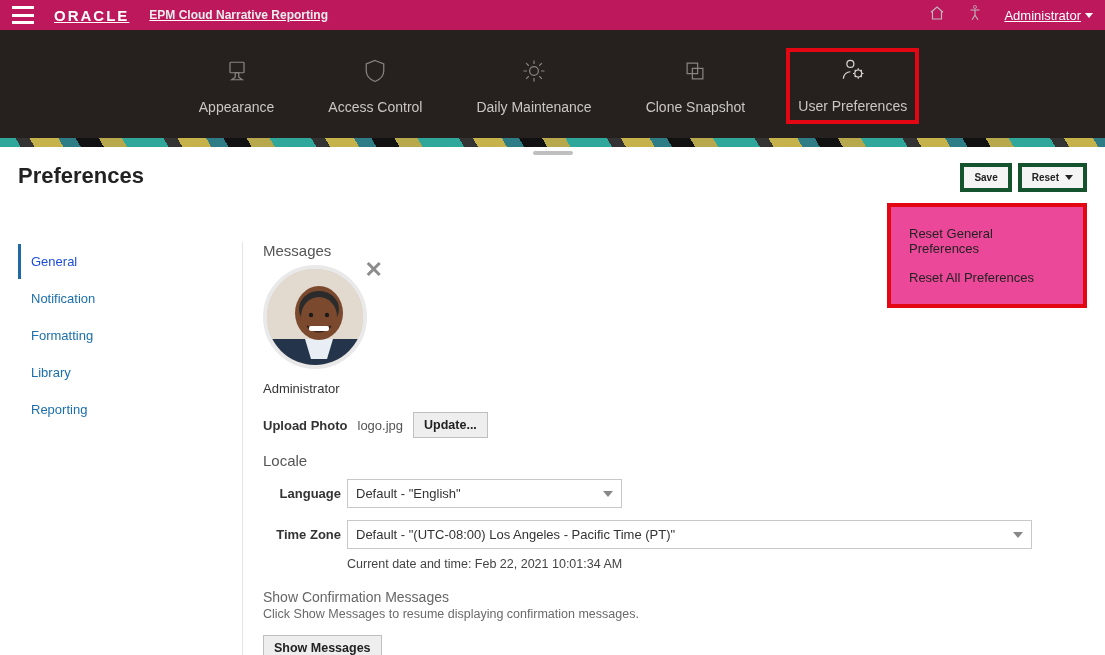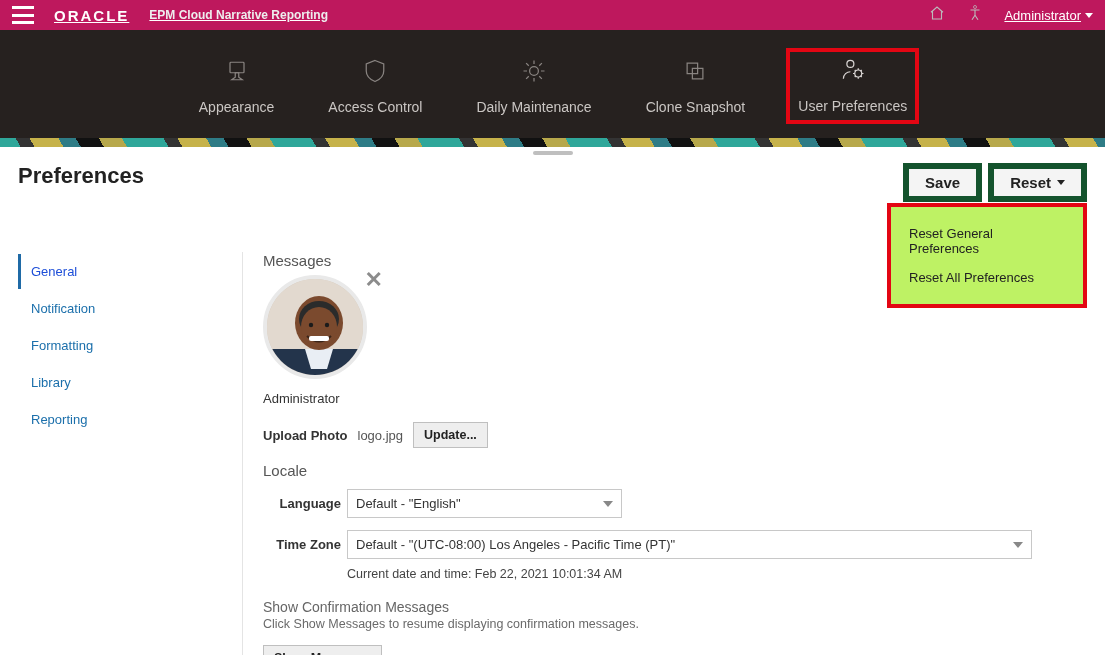--- a/index.html
+++ b/index.html
@@ -21,24 +21,24 @@
   .nav-item.highlight svg { stroke:#d9d5d3; }
   .nav-item-label { white-space:nowrap; }
   .decoband { height:9px; background:
      repeating-linear-gradient(60deg,#2fa79a 0 18px,#333 18px 30px,#c6b24a 30px 55px,#2e7c86 55px 70px,#111 70px 90px,#b7a84b 90px 110px,#2fa79a 110px 128px);
   }
   .grabber { width:40px; height:4px; background:#bfbfbf; border-radius:2px; margin:4px auto 0; }
   .page { padding:8px 18px 40px; position:relative; }
   .page-head { display:flex; align-items:flex-start; }
   .page-title { font-size:22px; font-weight:600; color:#222; }
   .actions { margin-left:auto; display:flex; gap:6px; }
-  .btn { background:#f4f4f4; border:6px solid #14532d; padding:5px 16px; font-size:15px; font-weight:600; color:#222; cursor:pointer; }
+  .btn { background:#f4f4f4; border:4px solid #14532d; padding:5px 10px; font-size:10px; font-weight:600; color:#222; cursor:pointer; }
   .btn-reset { display:flex; align-items:center; gap:6px;}
   .btn-reset .caret { width:0;height:0;border-left:4px solid transparent;border-right:4px solid transparent;border-top:5px solid #222; }
-  .reset-menu { position:absolute; right:18px; top:48px; border:4px solid #e30613; background:#bef264; padding:12px 18px; width:200px; }
+  .reset-menu { position:absolute; right:18px; top:48px; border:4px solid #e30613; background:#ec4899; padding:12px 18px; width:200px; }
   .reset-menu div { font-size:13px; color:#222; padding:7px 0; cursor:pointer; }
   .body-cols { display:flex; margin-top:50px; }
   .side { width:225px; border-right:1px solid #e4e4e4; padding-top:2px; }
   .side-item { font-size:13px; color:#1b6fab; padding:10px 10px; border-left:3px solid transparent; cursor:pointer; margin-bottom:2px;}
   .side-item.active { border-left:3px solid #1f6aa6; color:#1d4ed8; font-weight:500;}
   .content { flex:1; padding:0 0 0 20px; }
   .section-h { font-size:15px; color:#555; margin:0 0 6px; }
   .avatar-wrap { position:relative; width:108px; margin-top:6px;}
   .avatar { width:104px; height:104px; border-radius:52px; border:4px solid #e9e9e9; overflow:hidden; background:#d7ccc0; position:relative;}
   .avatar svg { position:absolute; left:0; top:0; }

